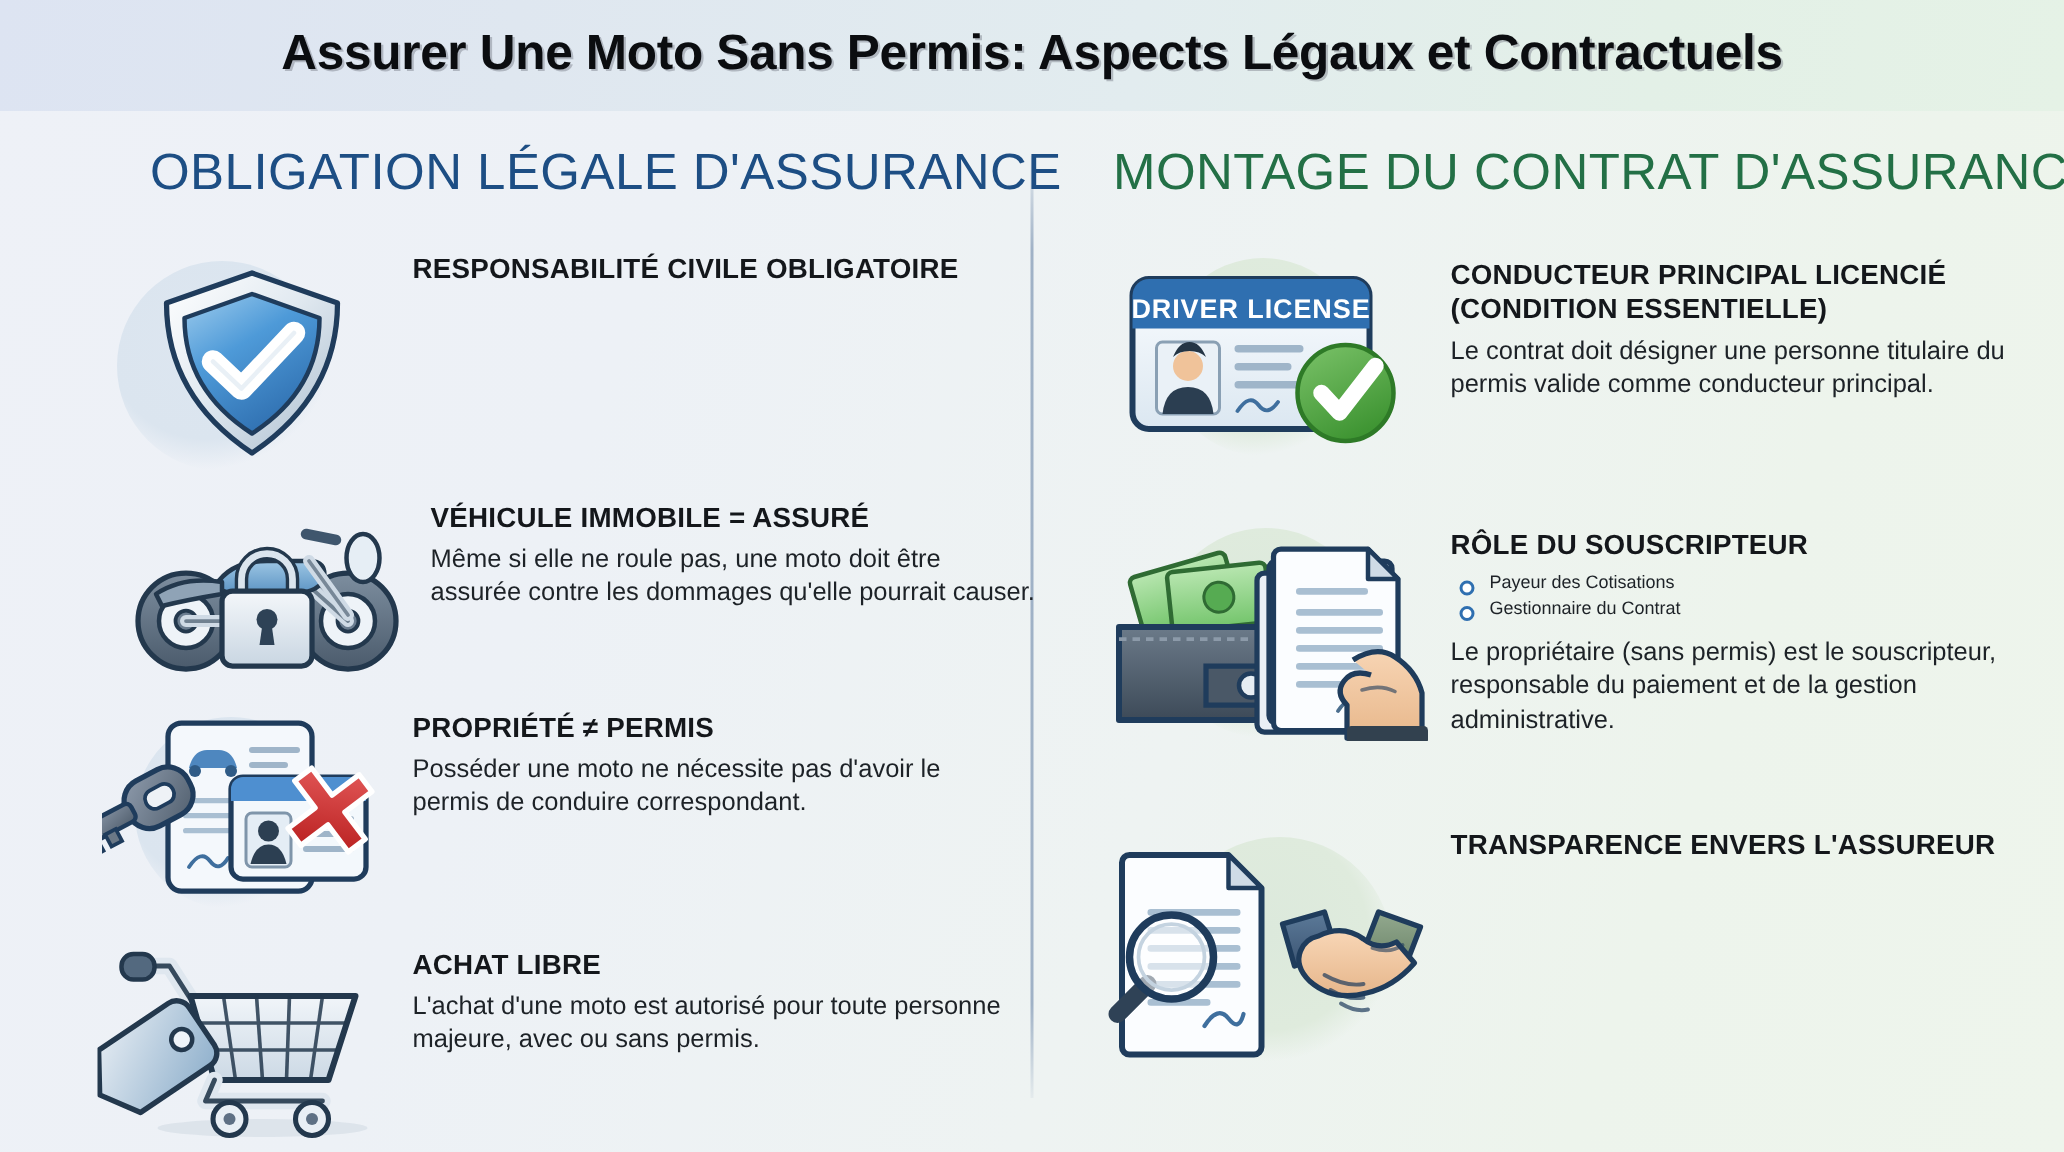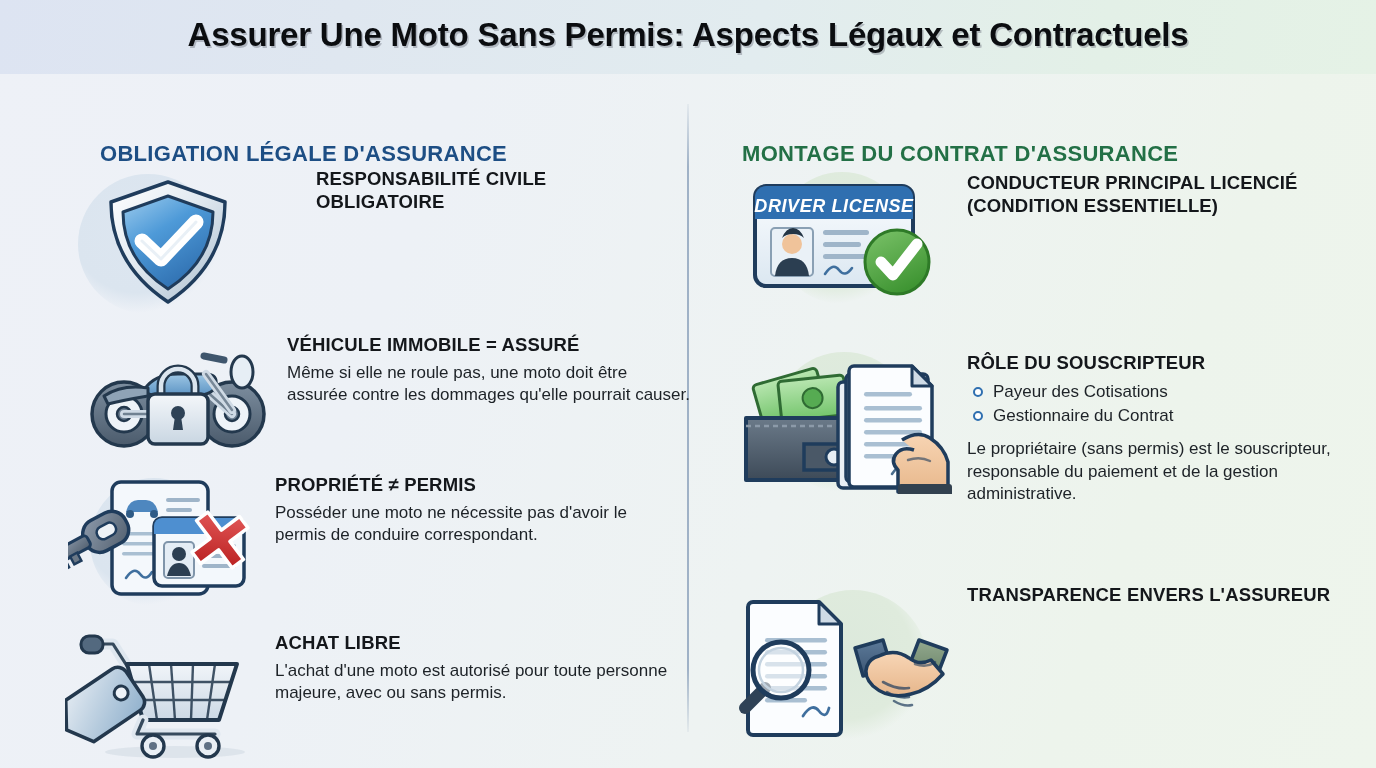--- a/index.html
+++ b/index.html
@@ -44,86 +44,84 @@
     left: 687px; top: 104px;
     width: 2px; height: 628px;
     background: linear-gradient(to bottom, rgba(173,188,205,0.15), rgba(155,174,196,0.95) 10%, rgba(155,174,196,0.95) 90%, rgba(173,188,205,0.15));
   }
 
   .column { position: absolute; top: 96px; }
   #col-left  { left: 60px;  width: 620px; }
   #col-right { left: 712px; width: 630px; }
 
   .col-heading {
-    font-size: 22px;
-    font-weight: bold;
+    font-size: 34px;
+    font-weight: normal;
     letter-spacing: 0.3px;
     white-space: nowrap;
-    margin-top: 45px;
   }
   #col-left .col-heading  { color: #1d4e84; padding-left: 40px; }
   #col-right .col-heading { color: #237046; padding-left: 30px; }
 
   
   .item { position: absolute; display: flex; }
   .icon-box {
     position: relative;
     flex: 0 0 auto;
     display: flex;
     align-items: flex-start;
     justify-content: center;
-    font-style: italic;
   }
   .txt { flex: 1 1 auto; }
 
   .item-title {
     font-size: 18.5px;
     font-weight: bold;
     color: #14171b;
     letter-spacing: 0.15px;
     line-height: 1.24;
     margin-bottom: 5px;
   }
   .item-body {
     font-size: 17px;
     color: #1d2227;
     line-height: 1.32;
   }
   .bullets { list-style: none; margin: 2px 0 10px 0; }
   .bullets li {
     position: relative;
-    font-size: 17px;
+    font-size: 12px;
     color: #1d2227;
     line-height: 1.42;
     padding-left: 26px;
   }
   .bullets li .dot {
     position: absolute;
     left: 6px; top: 7px;
     width: 10px; height: 10px;
     border-radius: 50%;
     border: 2.5px solid #2f6fb0;
     background: #ffffff;
   }
 
   
-  #l-item-0 { left: 0;   top: 72px;  width: 620px; gap: 41px; }
+  #l-item-0 { left: 0;   top: 72px;  width: 620px; }
   #l-item-1 { left: 12px;   top: 238px; width: 620px; }
   #l-item-2 { left: 0;   top: 378px; width: 620px; }
   #l-item-3 { left: 0;   top: 516px; width: 620px; margin-top: 20px; }
 
   #l-item-0 .icon-box { width: 215px; height: 150px; }
   #l-item-1 .icon-box { width: 215px; height: 125px; }
   #l-item-2 .icon-box { width: 215px; height: 130px; }
   #l-item-3 .icon-box { width: 215px; height: 130px; }
 
   
   #r-item-0 { left: 20px; top: 76px;  width: 610px; }
   #r-item-1 { left: 20px; top: 256px; width: 610px; }
-  #r-item-2 { left: 20px; top: 488px; width: 610px; }
+  #r-item-2 { left: 20px; top: 456px; width: 610px; }
 
   #r-item-0 .icon-box { width: 235px; height: 135px; }
   #r-item-1 .icon-box { width: 235px; height: 145px; }
   #r-item-2 .icon-box { width: 235px; height: 160px; }
 
   .icon-halo {
     position: absolute;
     border-radius: 50%;
     z-index: 0;
   }
@@ -356,20 +354,21 @@
           <rect x="78" y="70" width="38" height="5" rx="2.5" fill="#9fb5c9"></rect>
           <rect x="78" y="82" width="46" height="5" rx="2.5" fill="#9fb5c9"></rect>
           <path d="M80 102 q8 -12 14 -4 t13 -2" fill="none" stroke="#3f6f9e" stroke-width="2.6" stroke-linecap="round"></path>
 
           <circle cx="152" cy="90" r="32" fill="url(#chkG)" stroke="#2e7a27" stroke-width="3"></circle>
           <path d="M136 90 L148 103 L172 72" fill="none" stroke="#ffffff" stroke-width="11" stroke-linecap="round" stroke-linejoin="round"></path>
         </svg>
       </div>
       <div class="txt">
         <div class="item-title">CONDUCTEUR PRINCIPAL LICENCIÉ (CONDITION ESSENTIELLE)</div>
+        <div class="item-body">Le contrat doit désigner une personne titulaire du permis valide comme conducteur principal.</div>
       </div>
     </div>
 
     <div class="item" id="r-item-1">
       <div class="icon-box">
         <div class="icon-halo halo-green" style="left:42px; top:0px; width:140px; height:140px;"></div>
         <svg class="icon-svg" width="215" height="142" viewBox="0 0 215 142" aria-hidden="true">
           <defs>
             <linearGradient id="walG" x1="0" y1="0" x2="0" y2="1">
               <stop offset="0%" stop-color="#6b7a89"></stop>

